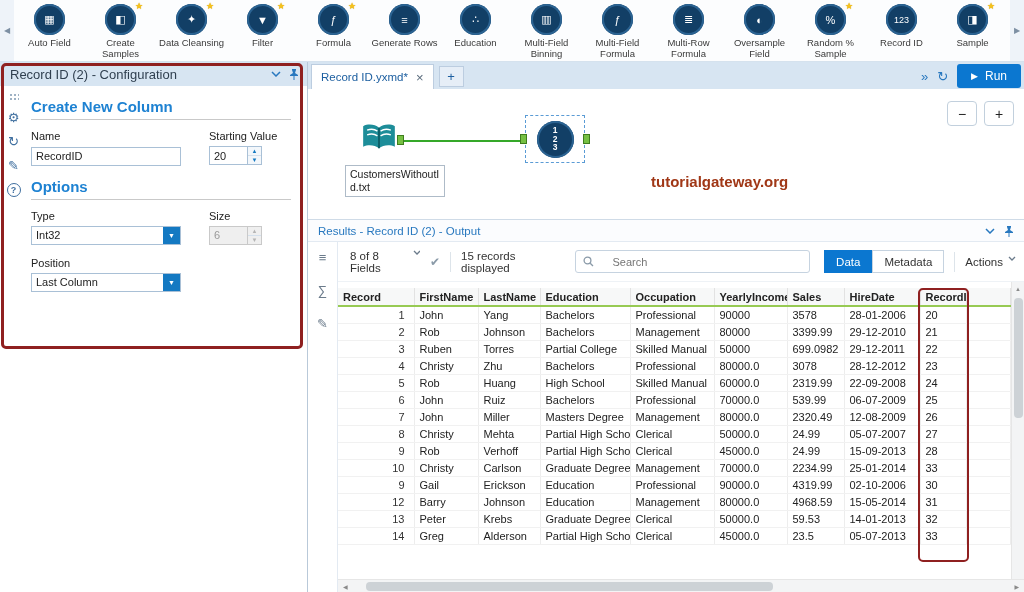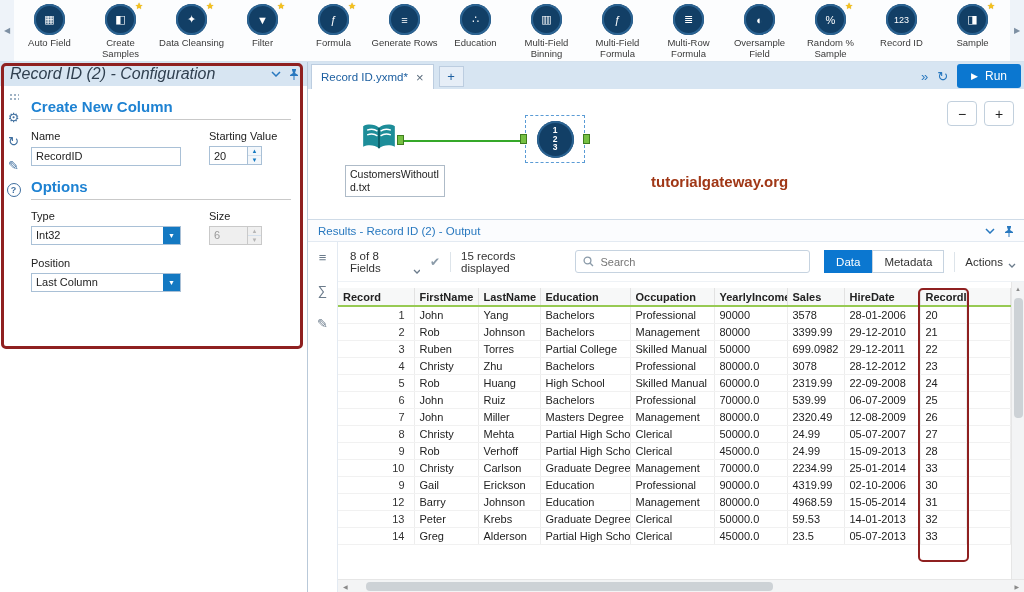--- a/index.html
+++ b/index.html
@@ -19,21 +19,21 @@
   .tool-label { font-size:9.5px; color:#3a3a3a; text-align:center; line-height:1.15; margin-top:3px; width:66px; }
 
   
   .main { display:flex; height:530px; }
 
   
   .config-panel { width:308px; position:relative; background:#fff; border-right:1px solid #b9c9d9; }
   .config-annot { position:absolute; left:1px; top:1px; width:302px; height:286px;
     border:3px solid var(--annotation-red,#8f2020); border-radius:5px; pointer-events:none; z-index:9; }
   .config-header { height:24px; background:#d7e5f2; display:flex; align-items:center; gap:8px;
-    padding:0 8px 0 10px; font-size:16px; color:#2f3f4f;font-style:italic; }
+    padding:0 8px 0 10px; font-size:13px; color:#2f3f4f; }
   .config-header .title { flex:1; }
   .config-body { display:flex; height:calc(100% - 24px); }
   .config-iconbar { width:27px; display:flex; flex-direction:column; align-items:center; padding-top:7px; gap:11px; }
   .drag-dots { width:10px; height:7px;
     background-image:radial-gradient(#9fb2c4 1px, transparent 1.1px); background-size:4px 4px; }
   .sideicon { color:#3f6f9f; font-size:13px; line-height:1; cursor:pointer; }
   .help-circle { width:14px; height:14px; border:1.4px solid #3f6f9f; border-radius:50%; color:#3f6f9f;
     font-size:9px; font-weight:bold; display:flex; align-items:center; justify-content:center; }
   .config-content { flex:1; padding:6px 16px 0 4px; }
   .section-title { color:#1e82d2; font-size:15px; margin:6px 0 4px; font-weight:bold; }
@@ -99,23 +99,23 @@
     font-size:11.5px; color:#2878bf; background:#fbfcfe; border-bottom:1px solid #e3eaf2; }
   .results-header .title { flex:1; }
   .results-main { flex:1; display:flex; min-height:0; }
   .results-strip { width:30px; border-right:1px solid #e3eaf2; display:flex; flex-direction:column;
     align-items:center; padding-top:8px; gap:18px; color:#6b7b8b; font-size:13px; }
   .results-strip .sicon { cursor:pointer; }
   .results-right { flex:1; display:flex; flex-direction:column; min-width:0; }
   .results-toolbar { height:40px; display:flex; align-items:center; gap:10px; padding:0 8px 0 12px;
     border-bottom:1px solid #eef2f6; font-size:11.5px; color:#333; }
   .tb-sep { width:1px; height:20px; background:#dde4ea; }
-  .fields-summary, .actions-btn { display:flex; align-items:flex-end; gap:5px; cursor:pointer; }
+  .fields-summary, .actions-btn { display:flex; align-items:flex-start; gap:5px; cursor:pointer; }
   .check { color:#8a9aa8; font-size:12px; }
-  .search-box { display:flex; align-items:center; gap:6px; width:252px; height:23px;
+  .search-box { display:flex; align-items:center; gap:18px; width:252px; height:23px;
     border:1px solid #c6d3e0; border-radius:3px; padding:0 7px; margin-left:6px; }
   .search-box input { border:none; outline:none; flex:1; font-size:11px; font-family:inherit; color:#333; background:transparent; }
   .seg { display:flex; margin-left:4px; }
   .seg-btn { height:23px; padding:0 11px; font-size:11.5px; display:flex; align-items:center;
     border:1px solid #c6d3e0; background:#fff; color:#333; cursor:pointer; font-family:inherit; }
   .seg-btn.active { background:var(--run-blue,#0b77d0); border-color:var(--run-blue,#0b77d0); color:#fff; }
   .table-wrap { flex:1; position:relative; overflow:hidden; }
   table { border-collapse:collapse; table-layout:fixed; margin-top:6px; width:calc(100% - 13px); }
   th { font-size:11px; font-weight:bold; text-align:left; padding:2px 5px; height:18px;
     background:#f7f8f8; border-right:1px solid #e2e2e2; border-bottom:2px solid var(--header-green,#97ca53);

